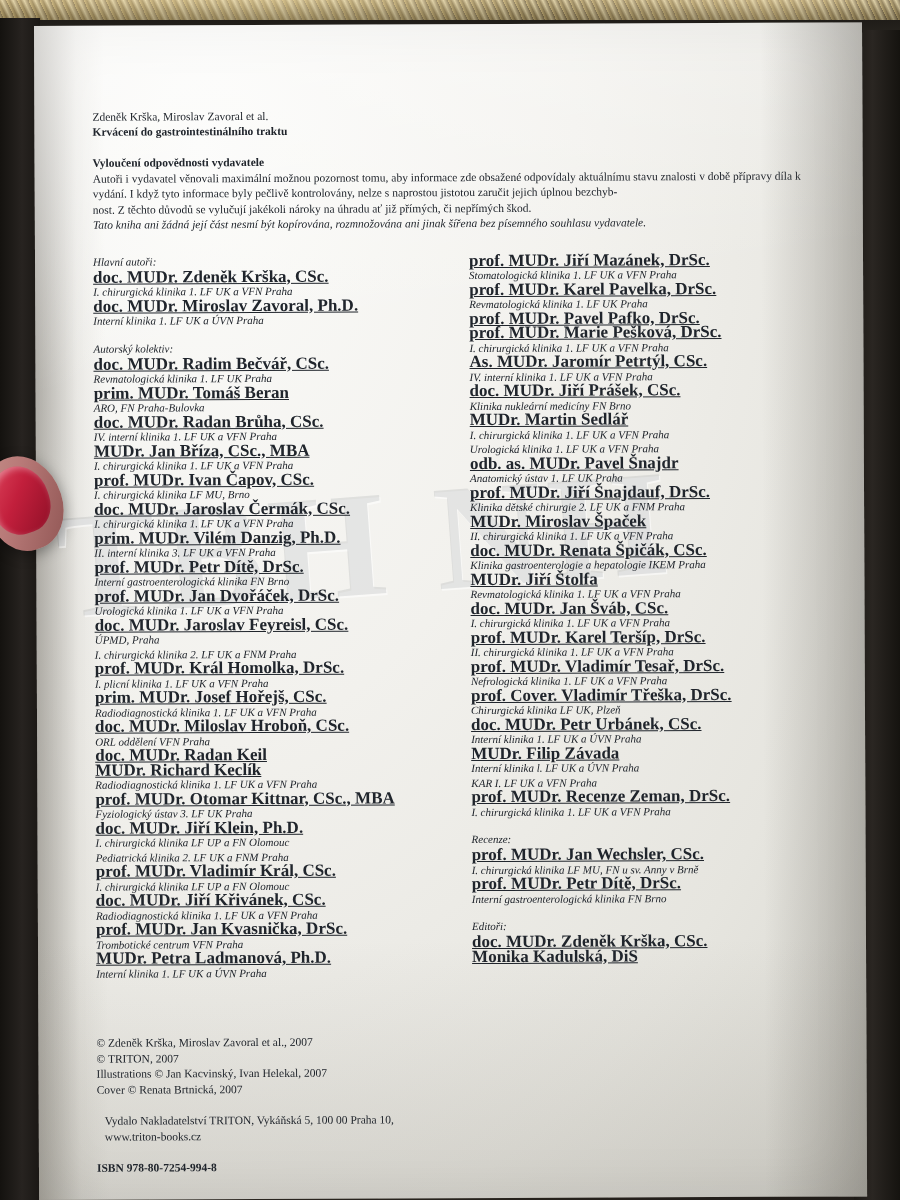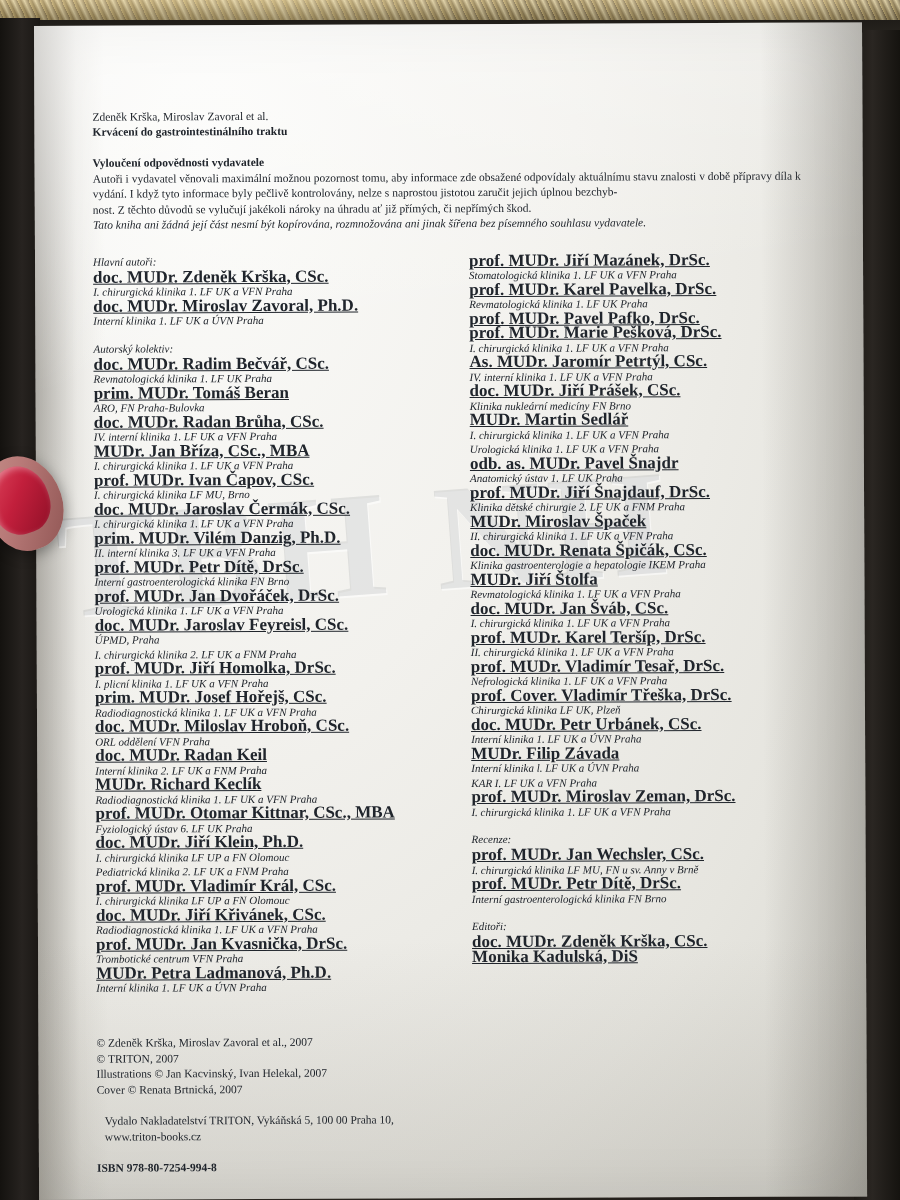--- a/index.html
+++ b/index.html
@@ -290,42 +290,41 @@
             <div class="af">Urologická klinika 1. LF UK a VFN Praha</div>
           </div>
           <div class="entry">
             <div class="nm">doc. MUDr. Jaroslav Feyreisl, CSc.</div>
             <div class="af">ÚPMD, Praha</div>
           </div>
           <div class="entry">
             <div class="af">I. chirurgická klinika 2. LF UK a FNM Praha</div>
           </div>
           <div class="entry">
-            <div class="nm">prof. MUDr. Jiří Homolka, DrSc.</div>
+            <div class="nm">prof. MUDr. Král Homolka, DrSc.</div>
             <div class="af">I. plicní klinika 1. LF UK a VFN Praha</div>
           </div>
           <div class="entry">
             <div class="nm">prim. MUDr. Josef Hořejš, CSc.</div>
             <div class="af">Radiodiagnostická klinika 1. LF UK a VFN Praha</div>
           </div>
           <div class="entry">
             <div class="nm">doc. MUDr. Miloslav Hroboň, CSc.</div>
             <div class="af">ORL oddělení VFN Praha</div>
           </div>
           <div class="entry">
             <div class="nm">doc. MUDr. Radan Keil</div>
-            <div class="af">Interní klinika 2. LF UK a FNM Praha</div>
           </div>
           <div class="entry">
             <div class="nm">MUDr. Richard Keclík</div>
             <div class="af">Radiodiagnostická klinika 1. LF UK a VFN Praha</div>
           </div>
           <div class="entry">
             <div class="nm">prof. MUDr. Otomar Kittnar, CSc., MBA</div>
-            <div class="af">Fyziologický ústav 6. LF UK Praha</div>
+            <div class="af">Fyziologický ústav 3. LF UK Praha</div>
           </div>
           <div class="entry">
             <div class="nm">doc. MUDr. Jiří Klein, Ph.D.</div>
             <div class="af">I. chirurgická klinika LF UP a FN Olomouc</div>
           </div>
           <div class="entry">
             <div class="af">Pediatrická klinika 2. LF UK a FNM Praha</div>
           </div>
           <div class="entry">
             <div class="nm">prof. MUDr. Vladimír Král, CSc.</div>
@@ -417,21 +416,21 @@
             <div class="af">Interní klinika 1. LF UK a ÚVN Praha</div>
           </div>
           <div class="entry">
             <div class="nm">MUDr. Filip Závada</div>
             <div class="af">Interní klinika l. LF UK a ÚVN Praha</div>
           </div>
           <div class="entry">
             <div class="af">KAR I. LF UK a VFN Praha</div>
           </div>
           <div class="entry">
-            <div class="nm">prof. MUDr. Miroslav Zeman, DrSc.</div>
+            <div class="nm">prof. MUDr. Recenze Zeman, DrSc.</div>
             <div class="af">I. chirurgická klinika 1. LF UK a VFN Praha</div>
           </div>
 
           <div class="section-label sp">Recenze:</div>
           <div class="entry">
             <div class="nm">prof. MUDr. Jan Wechsler, CSc.</div>
             <div class="af">I. chirurgická klinika LF MU, FN u sv. Anny v Brně</div>
           </div>
           <div class="entry">
             <div class="nm">prof. MUDr. Petr Dítě, DrSc.</div>

